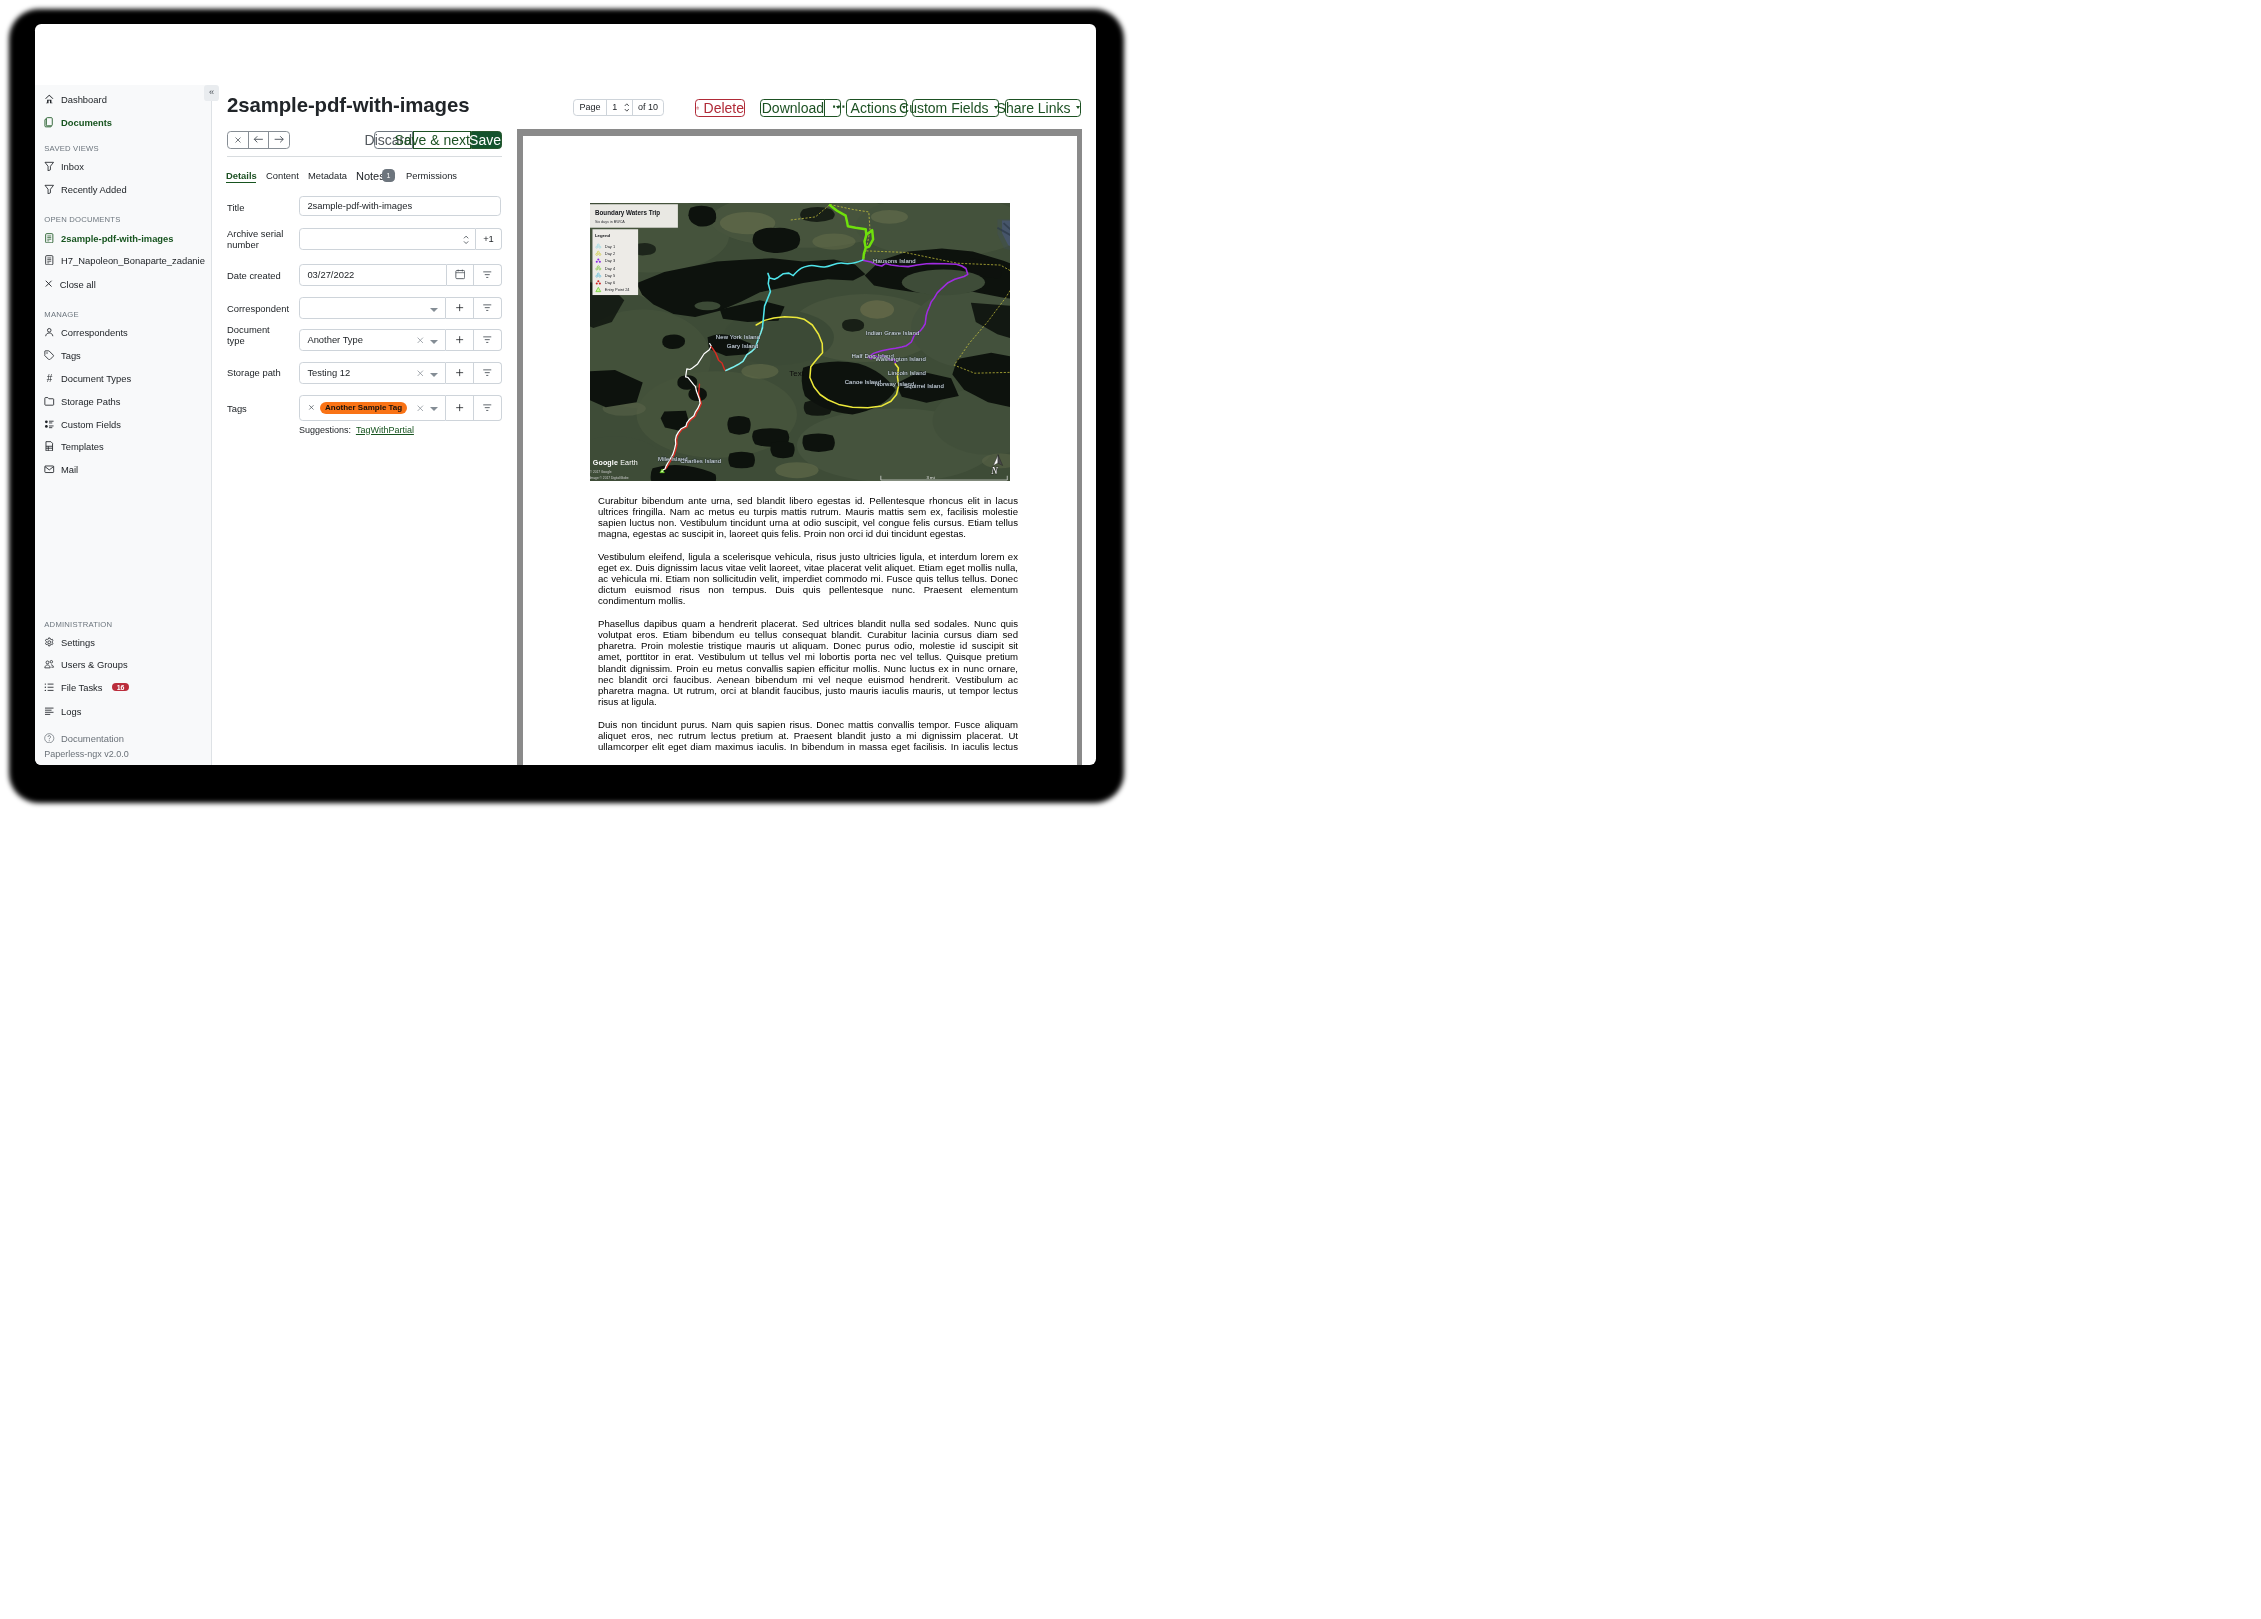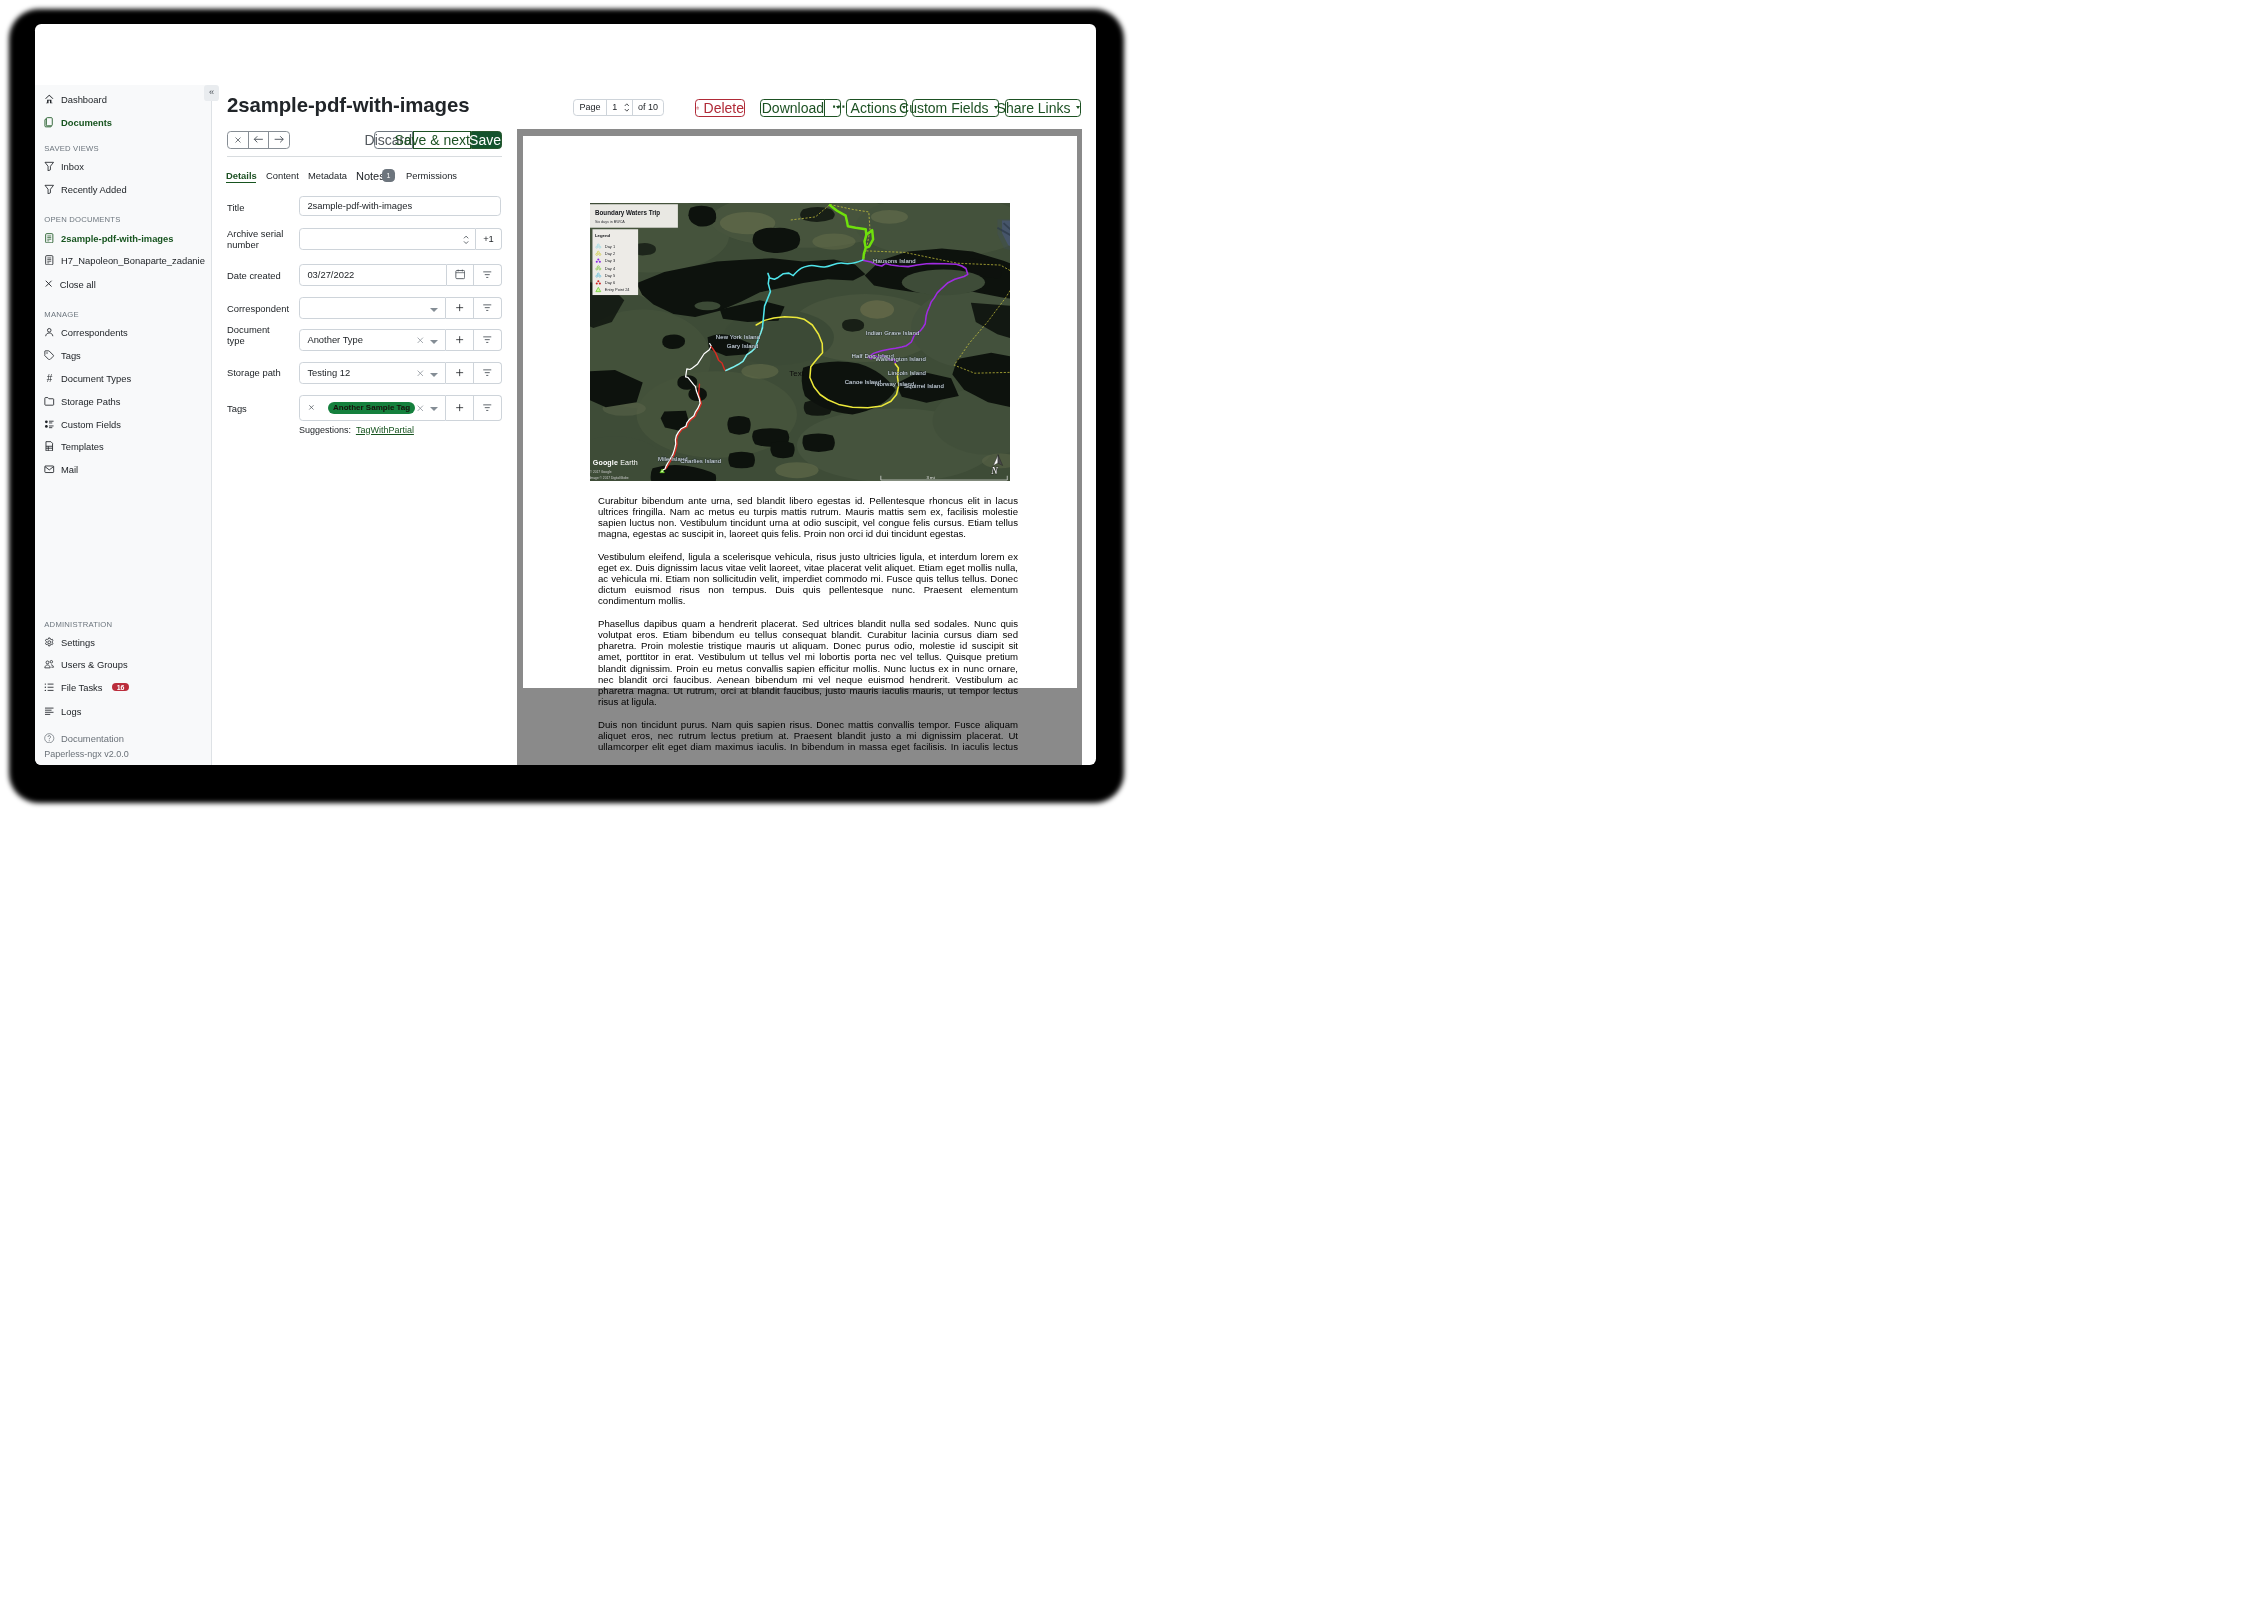--- a/index.html
+++ b/index.html
@@ -29,21 +29,21 @@
 .btn-grn { color:#1d5123; border-color:#1d5123; }
 .btn-gray { color:#53585e; border-color:#6c757d; }
 .caret { display:inline-block; width:0; height:0; border-left:2.8px solid transparent; border-right:2.8px solid transparent; border-top:3.1px solid; margin-left:1.2px; }
 .scaret { display:inline-block; width:0; height:0; border-left:4px solid transparent; border-right:4px solid transparent; border-top:4.6px solid #848d95; }
 
 .flabel { position:absolute; left:192px; font-size:9.4px; color:#212529; }
 .finput { position:absolute; border:0.6px solid #ced4da; border-radius:3.7px; background:#fff; font-size:9.4px; color:#212529; display:flex; align-items:center; }
 .fcell { position:absolute; border:0.6px solid #ced4da; background:#fff; display:flex; align-items:center; justify-content:center; }
 
 #pvgray { position:absolute; left:482px; top:105px; width:565px; height:636px; background:#8a8a8a; }
-#pvpage { position:absolute; left:488px; top:112px; width:554px; height:552px; background:#fff; }
+#pvpage { position:absolute; left:488px; top:112px; width:554px; height:629px; background:#fff; }
 #pdftext { position:absolute; left:67px; top:359px; width:420px; height:257px; overflow:hidden; color:#000; font-size:9.6px; line-height:11.2px; text-align:justify;margin-left:8px; }
 #pdftext p { margin-bottom:11.2px; }
 </style>
 </head>
 <body>
 <div id="shadow"></div>
 <div id="win">
   <div id="sidebar">
     <div class="navitem" style="top:7.5px"><svg width="10.5" height="10.5" viewBox="0 0 16 16" fill="#212529">
           <path d="M8 1.3 L1.5 7.2 h1.6 v7 h3.8 V9.8 h2.2 v4.4 h3.8 v-7 h1.6 Z M8 2.8 l4.9 4.4 v6 h-1.6 V8.8 H4.7 v4.4 H3.1 v-6 Z" fill-rule="evenodd"></path>
@@ -254,21 +254,21 @@
     <div class="fcell" style="left:439px;top:338px;width:28px;height:22px;border-left:none;border-radius:0 3.7px 3.7px 0;">
         <svg width="10.5" height="9.3" viewBox="0 0 17 15" stroke="#495057" stroke-width="1.4">
           <path d="M2 3 h13 M4.5 7.5 h8 M6.8 12 h3.4"></path>
         </svg>
       </div>
     <div class="flabel" style="top:379px;">Tags</div>
     <div class="finput" style="left:264px;top:371px;width:147px;height:26px;border-radius:3.7px 0 0 3.7px;">
       <svg style="margin-left:8px;" width="6.8" height="6.8" viewBox="0 0 16 16" stroke="#495057" stroke-width="1.7">
           <path d="M3 3 L13 13 M13 3 L3 13"></path>
         </svg>
-      <span style="margin-left:13px;background:#15803d;color:#16100c;font-weight:bold;font-size:8px;border-radius:6.8px;padding:1.5px 5.2px;">Another Sample Tag</span>
+      <span style="margin-left:5px;background:#f97316;color:#16100c;font-weight:bold;font-size:8px;border-radius:6.8px;padding:1.5px 5.2px;">Another Sample Tag</span>
       <svg style="position:absolute;right:20px;top:8.6px;" width="8.6" height="8.6" viewBox="0 0 16 16" stroke="#878e95" stroke-width="1.4">
           <path d="M3 3 L13 13 M13 3 L3 13"></path>
         </svg>
         <span class="scaret" style="position:absolute;right:7.4px;top:11.7px;"></span>
     </div>
     <div class="fcell" style="left:411px;top:371px;width:28px;height:26px;border-left:none;">
         <svg width="9.3" height="9.3" viewBox="0 0 16 16" stroke="#212529" stroke-width="1.4">
           <path d="M8 2 v12 M2 8 h12"></path>
         </svg>
       </div>

